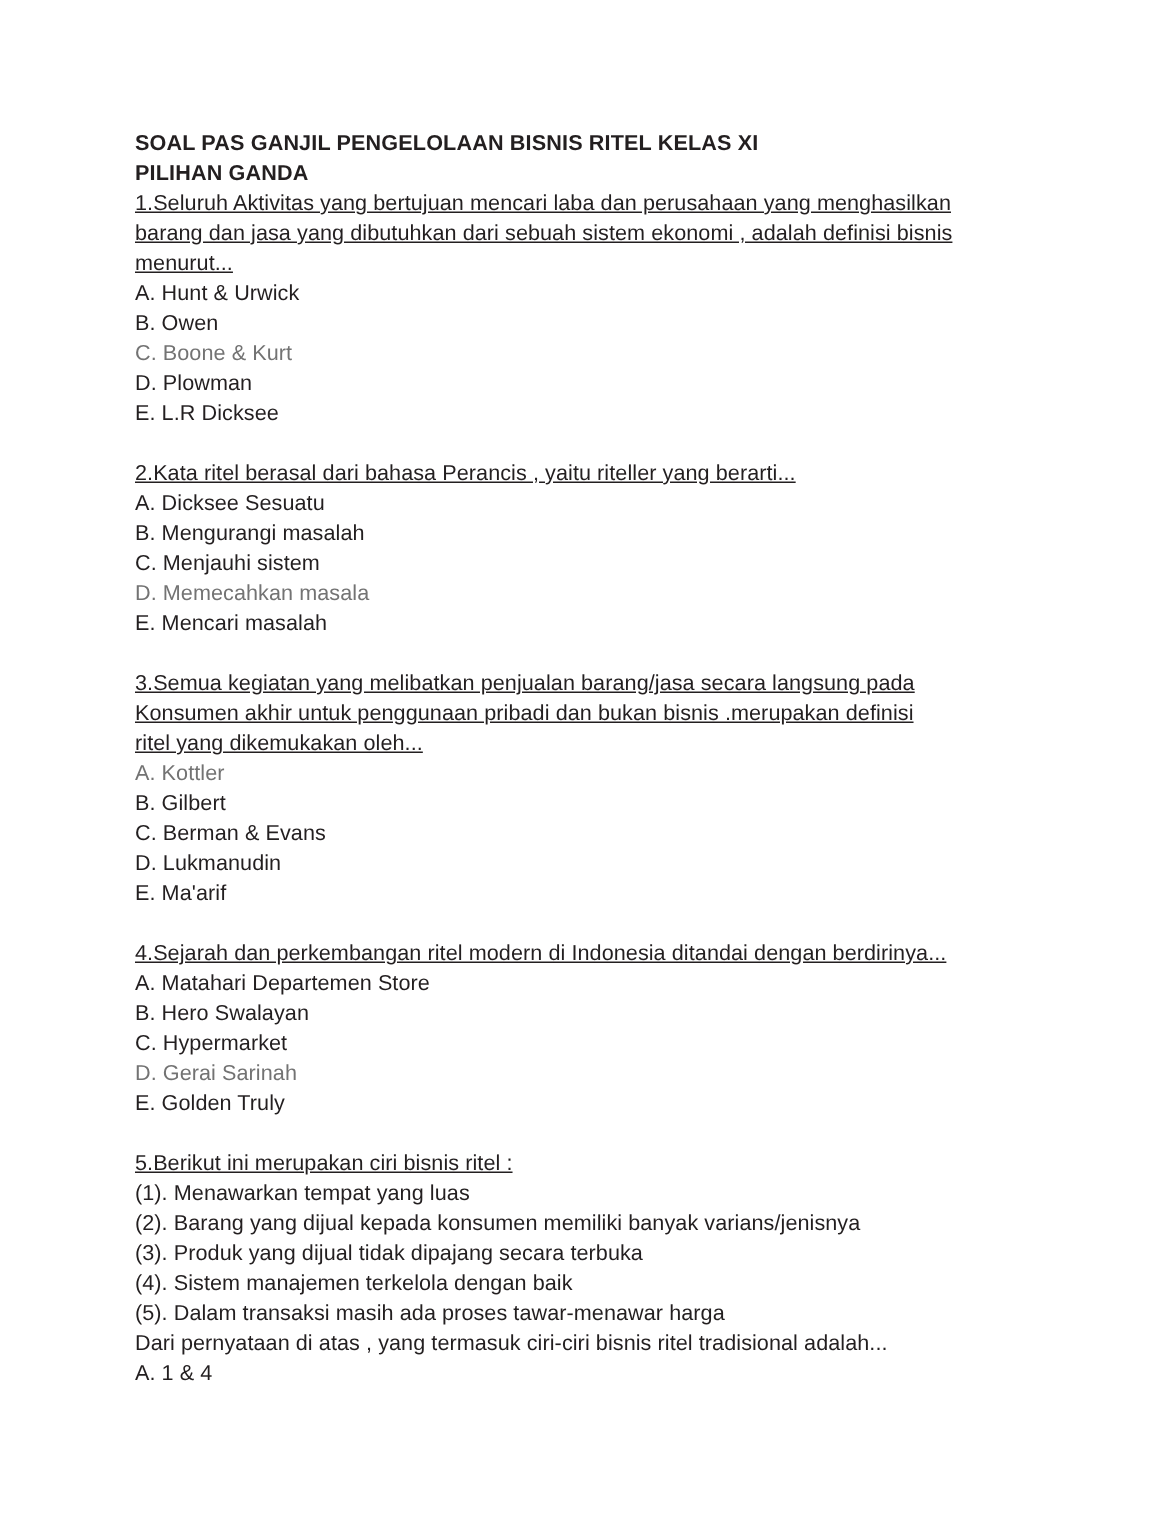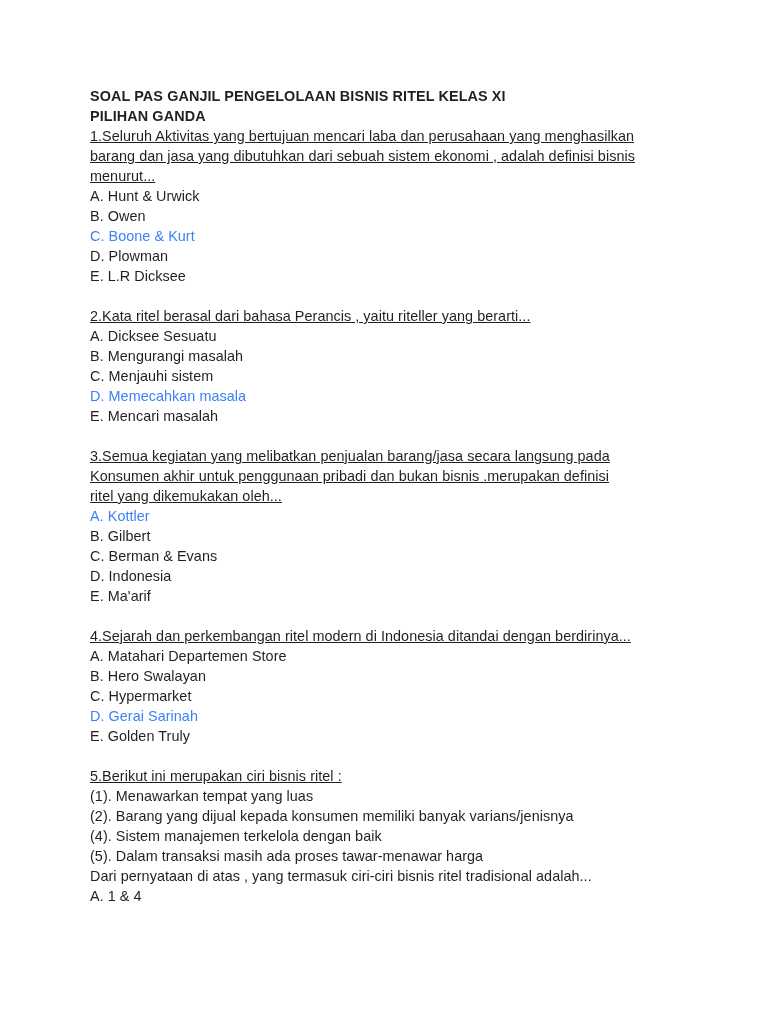--- a/index.html
+++ b/index.html
@@ -51,21 +51,21 @@
     letter-spacing: 0.05px;
     text-decoration: underline;
   }
   .opt {
     font-size: 14.4px;
     line-height: 20px;
     margin: 0;
     letter-spacing: 0.05px;
   }
   .opt.answer {
-    color: #3b82f6;
+    color: #737373;
   }
   .sub {
     font-size: 14.4px;
     line-height: 20px;
     margin: 0;
     letter-spacing: 0.05px;
   }
   .closing {
     font-size: 14.4px;
     line-height: 20px;
@@ -105,40 +105,41 @@
 
   <div class="spacer"></div>
 
   <div class="qblock">
     <p class="line">3.Semua kegiatan yang melibatkan penjualan barang/jasa secara langsung pada</p>
     <p class="line">Konsumen akhir untuk penggunaan pribadi dan bukan bisnis .merupakan definisi</p>
     <p class="line">ritel yang dikemukakan oleh...</p>
     <p class="opt answer">A. Kottler</p>
     <p class="opt">B. Gilbert</p>
     <p class="opt">C. Berman &amp; Evans</p>
-    <p class="opt">D. Indonesia</p>
+    <p class="opt">D. Lukmanudin</p>
     <p class="opt">E. Ma'arif</p>
   </div>
 
   <div class="spacer"></div>
 
   <div class="qblock">
     <p class="line">4.Sejarah dan perkembangan ritel modern di Indonesia ditandai dengan berdirinya...</p>
     <p class="opt">A. Matahari Departemen Store</p>
     <p class="opt">B. Hero Swalayan</p>
     <p class="opt">C. Hypermarket</p>
     <p class="opt answer">D. Gerai Sarinah</p>
     <p class="opt">E. Golden Truly</p>
   </div>
 
   <div class="spacer"></div>
 
   <div class="qblock">
     <p class="line">5.Berikut ini merupakan ciri bisnis ritel :</p>
     <p class="sub">(1). Menawarkan tempat yang luas</p>
     <p class="sub">(2). Barang yang dijual kepada konsumen memiliki banyak varians/jenisnya</p>
+    <p class="sub">(3). Produk yang dijual tidak dipajang secara terbuka</p>
     <p class="sub">(4). Sistem manajemen terkelola dengan baik</p>
     <p class="sub">(5). Dalam transaksi masih ada proses tawar-menawar harga</p>
     <p class="closing">Dari pernyataan di atas , yang termasuk ciri-ciri bisnis ritel tradisional adalah...</p>
     <p class="opt">A. 1 &amp; 4</p>
   </div>
 
 </div>
 
 </body></html>

